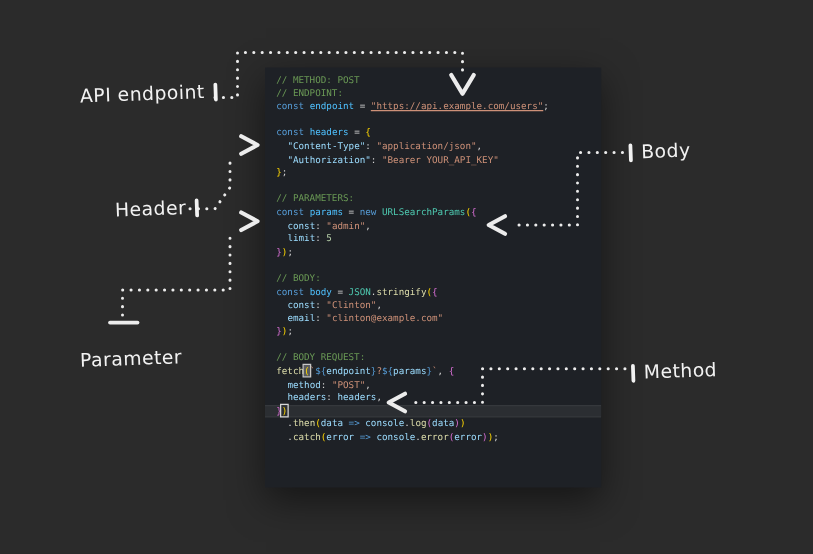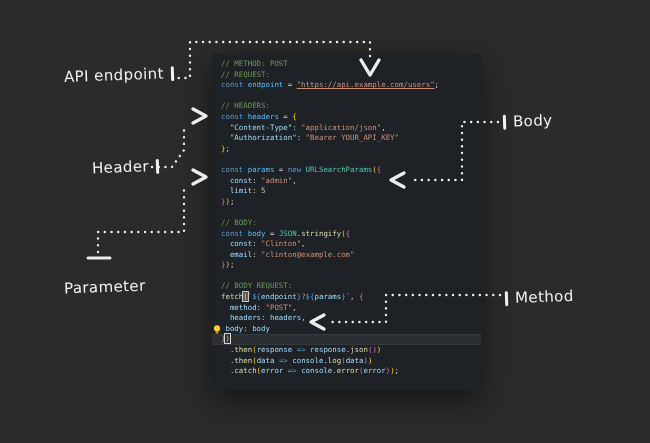--- a/index.html
+++ b/index.html
@@ -35,50 +35,45 @@
   .dash{fill:none;stroke:#ececec;stroke-width:3;stroke-linecap:round;}
 </style>
 </head>
 <body>
 
 <div class="stage">
 
   <div class="editor">
     <div id="code">
         <div class="line"><span class="tk-cm">// METHOD: POST</span></div>
-        <div class="line"><span class="tk-cm">// REQUEST:</span></div>
+        <div class="line"><span class="tk-cm">// ENDPOINT:</span></div>
         <div class="line"><span class="tk-kw">const </span><span class="tk-var">endpoint</span><span class="tk-pun"> = </span><span class="tk-str tk-u">"https://api.example.com/users"</span><span class="tk-pun">;</span></div>
         <div class="line"></div>
-        <div class="line"><span class="tk-cm">// HEADERS:</span></div>
         <div class="line"><span class="tk-kw">const </span><span class="tk-var">headers</span><span class="tk-pun"> = </span><span class="tk-b1">{</span></div>
         <div class="line"><span class="tk-pun">  </span><span class="tk-prop">"Content-Type"</span><span class="tk-pun">: </span><span class="tk-str">"application/json"</span><span class="tk-pun">,</span></div>
         <div class="line"><span class="tk-pun">  </span><span class="tk-prop">"Authorization"</span><span class="tk-pun">: </span><span class="tk-str">"Bearer YOUR_API_KEY"</span></div>
         <div class="line"><span class="tk-b1">}</span><span class="tk-pun">;</span></div>
         <div class="line"></div>
+        <div class="line"><span class="tk-cm">// PARAMETERS:</span></div>
         <div class="line"><span class="tk-kw">const </span><span class="tk-var">params</span><span class="tk-pun"> = </span><span class="tk-kw">new </span><span class="tk-cls">URLSearchParams</span><span class="tk-b1">(</span><span class="tk-b2">{</span></div>
         <div class="line"><span class="tk-pun">  </span><span class="tk-prop">const</span><span class="tk-pun">: </span><span class="tk-str">"admin"</span><span class="tk-pun">,</span></div>
         <div class="line"><span class="tk-pun">  </span><span class="tk-prop">limit</span><span class="tk-pun">: </span><span class="tk-num">5</span></div>
         <div class="line"><span class="tk-b2">}</span><span class="tk-b1">)</span><span class="tk-pun">;</span></div>
         <div class="line"></div>
         <div class="line"><span class="tk-cm">// BODY:</span></div>
         <div class="line"><span class="tk-kw">const </span><span class="tk-var">body</span><span class="tk-pun"> = </span><span class="tk-cls">JSON</span><span class="tk-pun">.</span><span class="tk-fn">stringify</span><span class="tk-b1">(</span><span class="tk-b2">{</span></div>
         <div class="line"><span class="tk-pun">  </span><span class="tk-prop">const</span><span class="tk-pun">: </span><span class="tk-str">"Clinton"</span><span class="tk-pun">,</span></div>
         <div class="line"><span class="tk-pun">  </span><span class="tk-prop">email</span><span class="tk-pun">: </span><span class="tk-str">"clinton@example.com"</span></div>
         <div class="line"><span class="tk-b2">}</span><span class="tk-b1">)</span><span class="tk-pun">;</span></div>
         <div class="line"></div>
         <div class="line"><span class="tk-cm">// BODY REQUEST:</span></div>
         <div class="line"><span class="tk-fn">fetch</span><span class="tk-b1 tk-mbox">(</span><span class="tk-str">`</span><span class="tk-kw">${</span><span class="tk-prop">endpoint</span><span class="tk-kw">}</span><span class="tk-str">?</span><span class="tk-kw">${</span><span class="tk-prop">params</span><span class="tk-kw">}</span><span class="tk-str">`</span><span class="tk-pun">, </span><span class="tk-b2">{</span></div>
         <div class="line"><span class="tk-pun">  </span><span class="tk-prop">method</span><span class="tk-pun">: </span><span class="tk-str">"POST"</span><span class="tk-pun">,</span></div>
         <div class="line"><span class="tk-pun">  </span><span class="tk-prop">headers</span><span class="tk-pun">: </span><span class="tk-prop">headers</span><span class="tk-pun">,</span></div>
-        <div class="line"><span class="bulb"><svg width="8" height="9" viewBox="0 0 8 9">
-              <circle cx="4" cy="3.4" r="3.1" fill="#ffcc33"></circle>
-              <rect x="2.6" y="6.2" width="2.8" height="2.2" rx="0.6" fill="#c9a227"></rect>
-            </svg></span><span class="tk-pun"> </span><span class="tk-prop">body</span><span class="tk-pun">: </span><span class="tk-prop">body</span></div>
         <div class="line current"><span class="tk-b2">}</span><span class="tk-b1 tk-cur">)</span></div>
-        <div class="line"><span class="tk-pun">  .</span><span class="tk-fn">then</span><span class="tk-b1">(</span><span class="tk-prop">response</span><span class="tk-kw"> =&gt; </span><span class="tk-prop">response</span><span class="tk-pun">.</span><span class="tk-fn">json</span><span class="tk-b2">(</span><span class="tk-b2">)</span><span class="tk-b1">)</span></div>
         <div class="line"><span class="tk-pun">  .</span><span class="tk-fn">then</span><span class="tk-b1">(</span><span class="tk-prop">data</span><span class="tk-kw"> =&gt; </span><span class="tk-prop">console</span><span class="tk-pun">.</span><span class="tk-fn">log</span><span class="tk-b2">(</span><span class="tk-prop">data</span><span class="tk-b2">)</span><span class="tk-b1">)</span></div>
         <div class="line"><span class="tk-pun">  .</span><span class="tk-fn">catch</span><span class="tk-b1">(</span><span class="tk-prop">error</span><span class="tk-kw"> =&gt; </span><span class="tk-prop">console</span><span class="tk-pun">.</span><span class="tk-fn">error</span><span class="tk-b2">(</span><span class="tk-prop">error</span><span class="tk-b2">)</span><span class="tk-b1">)</span><span class="tk-pun">;</span></div>
       </div>
   </div>
 
   <svg class="overlay" viewBox="0 0 650 443">
 
     <path class="dots" d="M172 78 L190 78 L190 42 L370 42 L370 58"></path>
     <path class="head" d="M361 60 L370 75 L379 60"></path>
 

